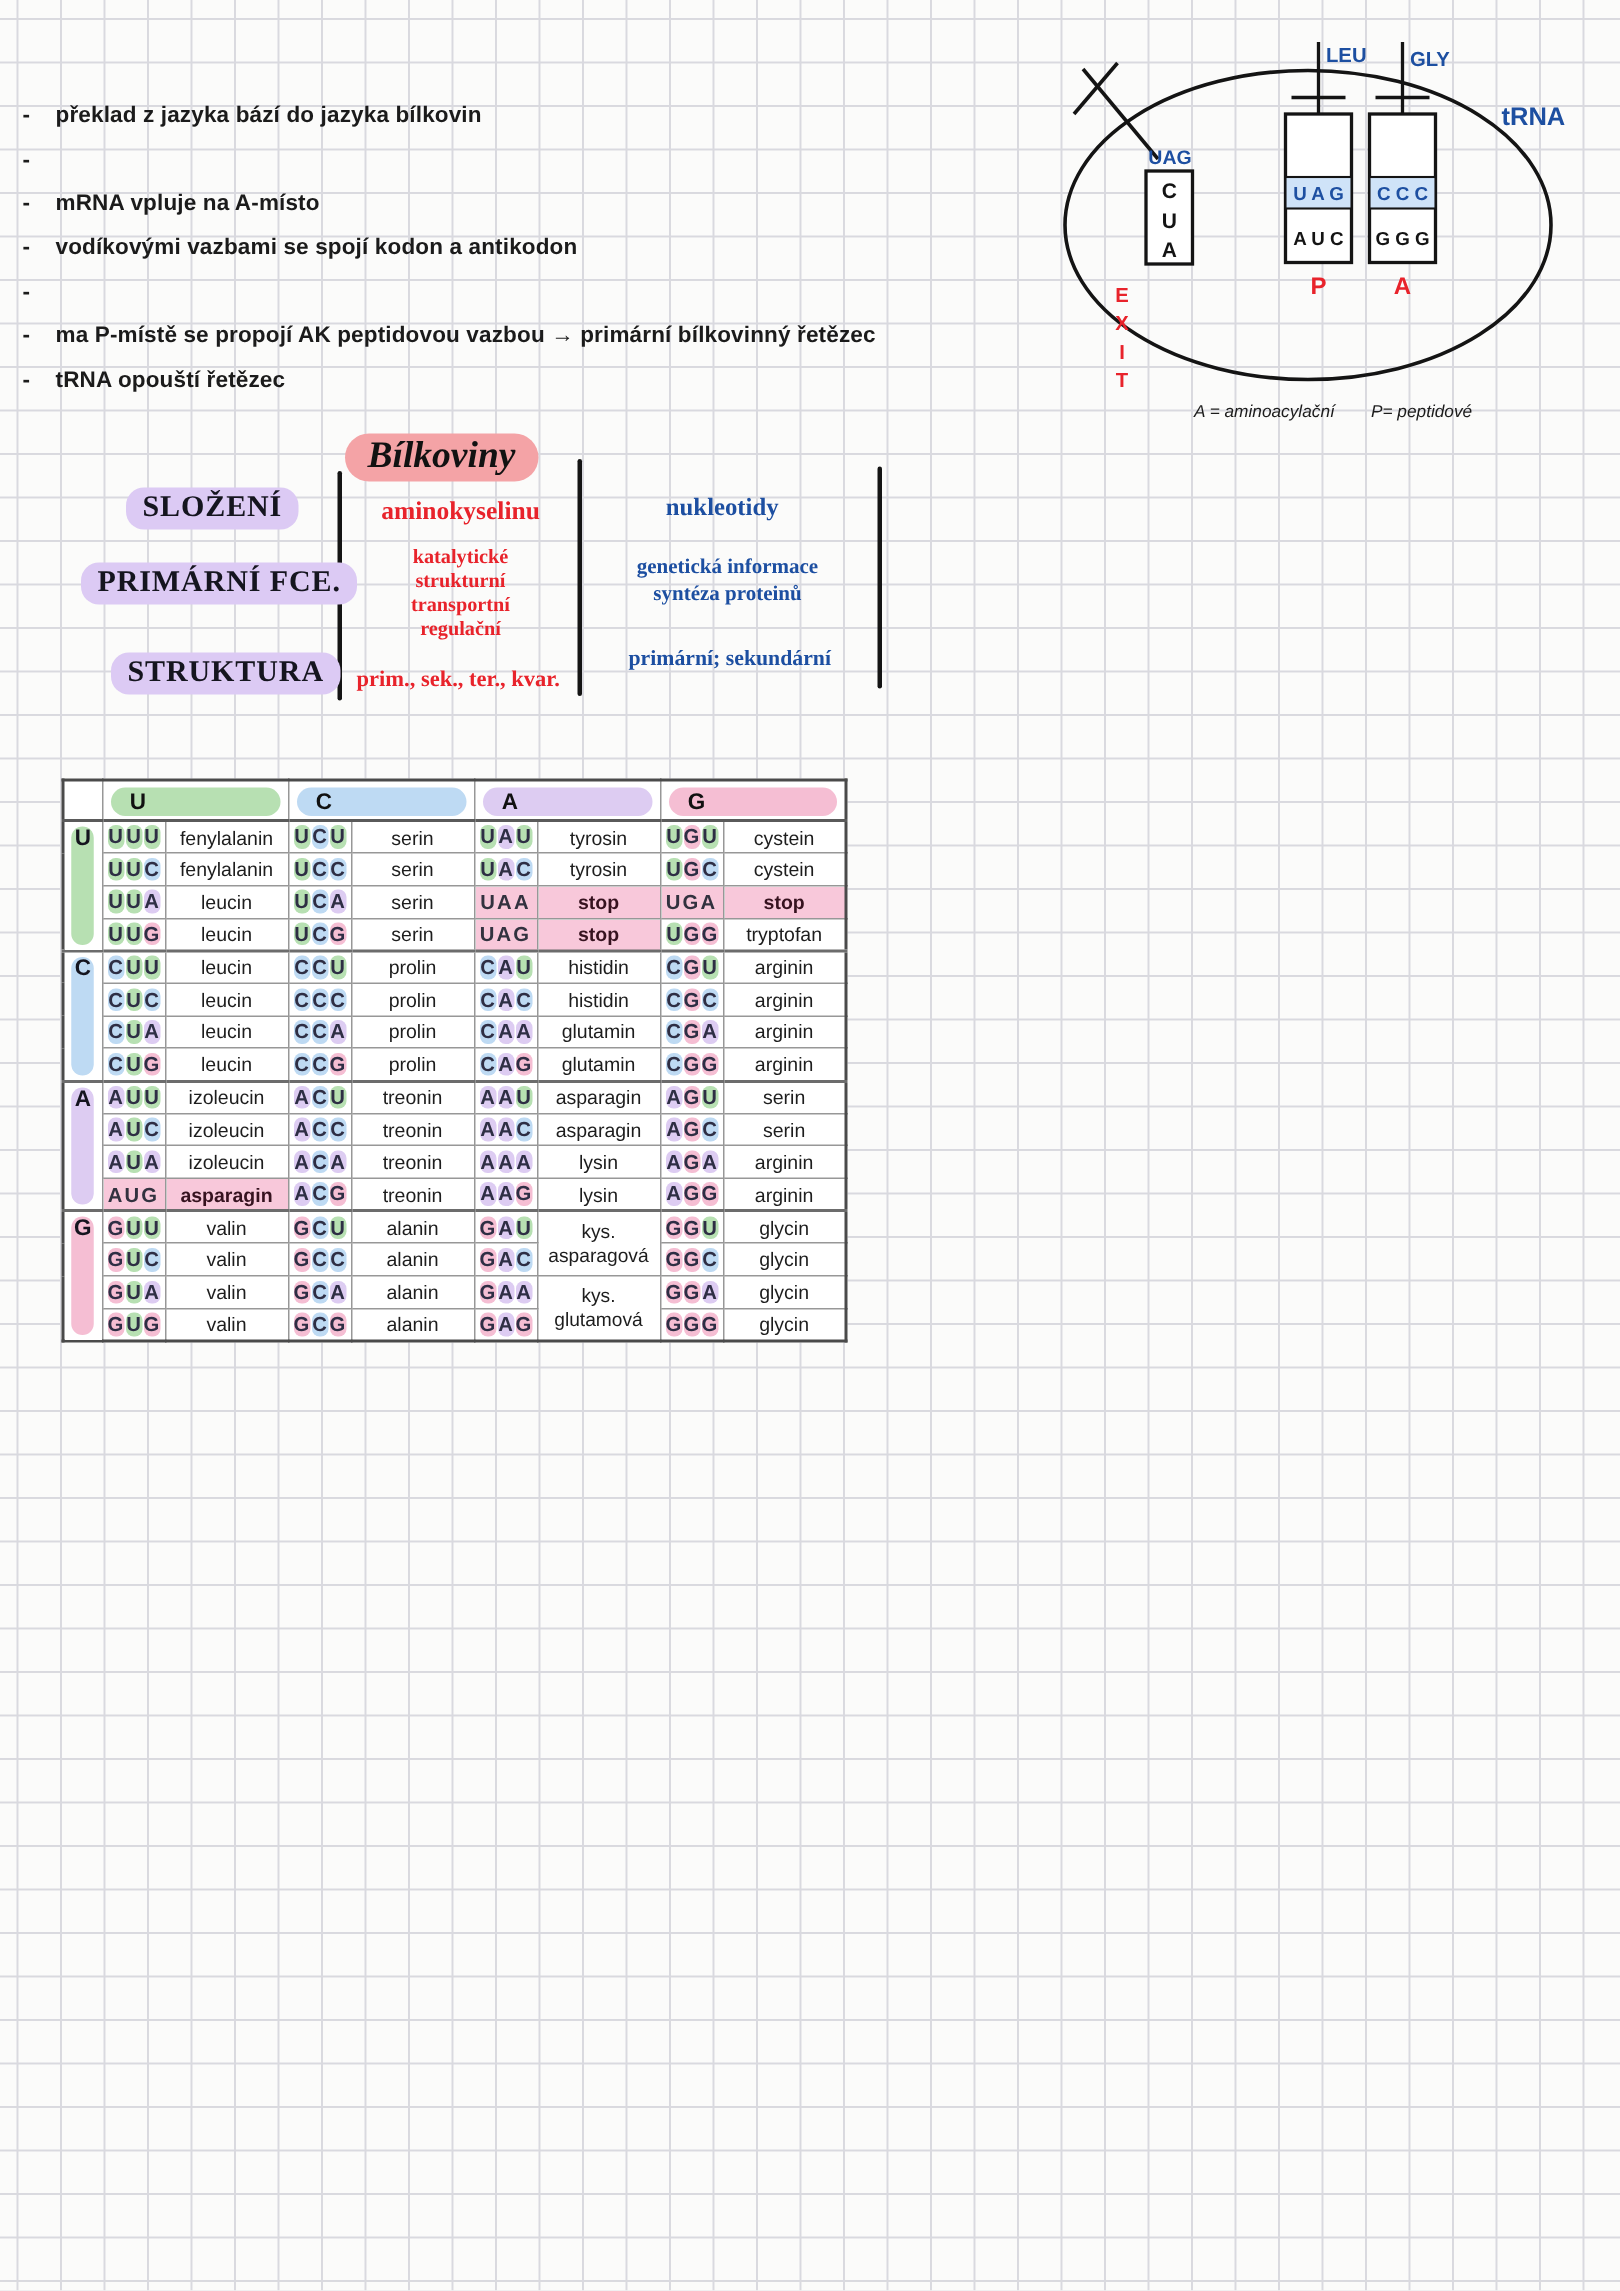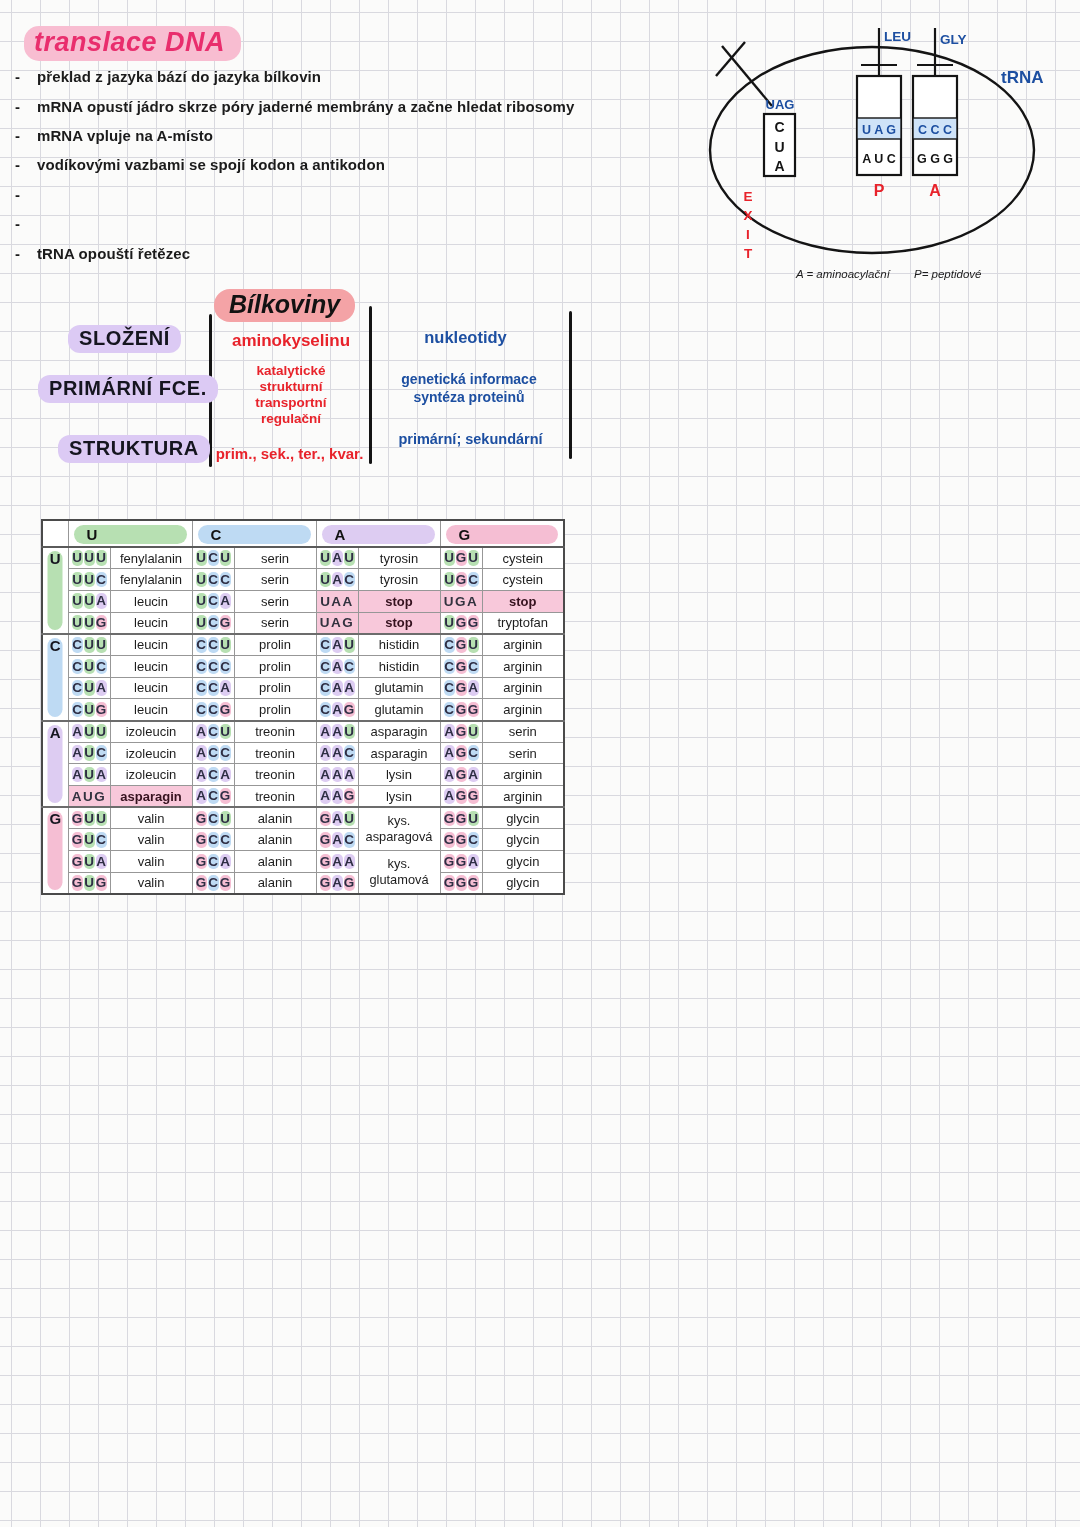--- a/index.html
+++ b/index.html
@@ -24,21 +24,21 @@
   }
   
   .notes { position:absolute; left:15px; top:62px; width:690px; }
   .bullet { display:flex; white-space:nowrap; height:29.4px; align-items:center;
             font-size:15px; font-weight:bold; color:#1b1b1b; letter-spacing:0.1px; }
   .bullet .dash { width:22px; flex:0 0 22px; font-weight:bold; }
   
   .diagram { position:absolute; left:700px; top:0; }
   .diagram text { font-family:"Liberation Sans", sans-serif; }
   
-  .comp { position:absolute; left:28px; top:283px; width:555px; height:200px; }
+  .comp { position:absolute; left:44px; top:283px; width:555px; height:200px;font-family:Liberation Serif, serif; }
   .comp .vline { position:absolute; width:3px; background:#141414; border-radius:2px; }
   .comp .pillhdr { position:absolute; border-radius:16px; padding:1px 15px 3px 15px;
                    font-style:italic; font-weight:bold; color:#121212; }
   .comp .rowlab { position:absolute; background:#dccaf4; border-radius:12px;
                   padding:2px 11px 3px 11px; font-weight:bold; font-size:20px;
                   color:#15151f; letter-spacing:0.6px; }
   .comp .val { position:absolute; text-align:center; font-weight:bold; white-space:pre-line; }
   .comp .red { color:#e8232b; }
   .comp .blue { color:#1d4fa1; }
   
@@ -68,44 +68,43 @@
   td.codonplain { font-size:13.5px; font-weight:bold; color:#32323f; letter-spacing:1.5px; }
   td.span2 { font-size:12.8px; line-height:1.25; white-space:pre-line; }
   tr.grp td, tr.grp th { border-top:2px solid #6c6c6c; }
   td.gb { border-left:2px solid #6c6c6c; }
 </style>
 </head>
 <body>
 
 <div class="page">
 
-  <div class="title hw">translace DNA</div>
 
   <div class="notes">
       <div class="bullet hw">
         <span class="dash">-</span>
         <span>překlad z jazyka bází do jazyka bílkovin</span>
       </div>
       <div class="bullet hw">
         <span class="dash">-</span>
-        <span>mRNA opustí jádro skrze póry jaderné membrány  a začne hledat ribosomy</span>
       </div>
       <div class="bullet hw">
         <span class="dash">-</span>
         <span>mRNA vpluje na A-místo</span>
       </div>
       <div class="bullet hw">
         <span class="dash">-</span>
         <span>vodíkovými vazbami se spojí kodon a antikodon</span>
       </div>
       <div class="bullet hw">
         <span class="dash">-</span>
       </div>
       <div class="bullet hw">
         <span class="dash">-</span>
+        <span>ma P-místě se propojí AK peptidovou vazbou → primární bílkovinný řetězec</span>
       </div>
       <div class="bullet hw">
         <span class="dash">-</span>
         <span>tRNA opouští řetězec</span>
       </div>
     </div>
 
   <svg class="diagram" width="380" height="300" viewBox="0 0 380 300">
     <ellipse cx="172" cy="150" rx="162" ry="103" fill="none" stroke="#141414" stroke-width="2.4"></ellipse>
 

